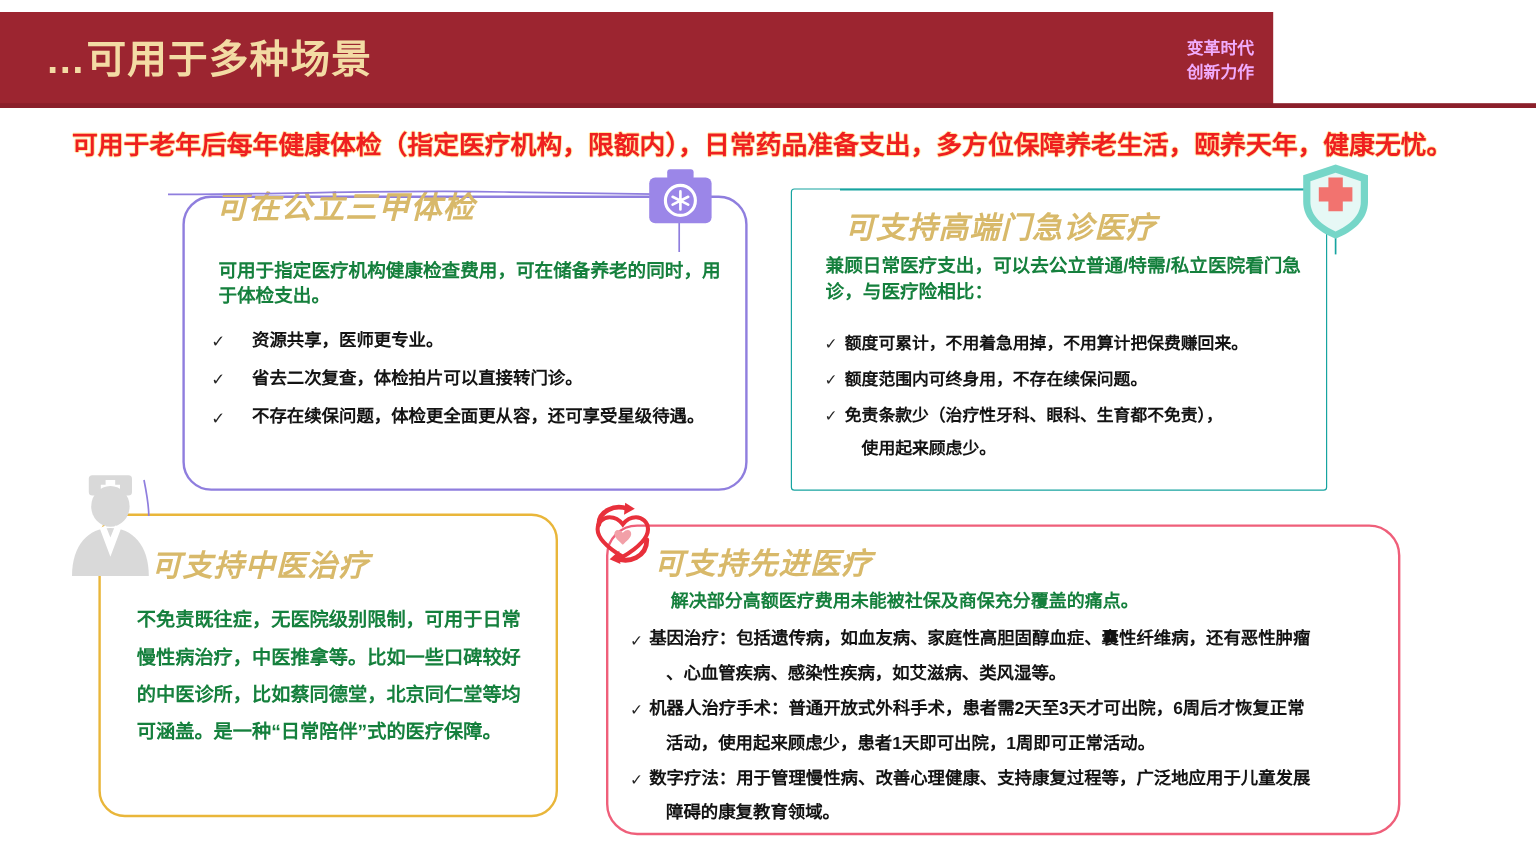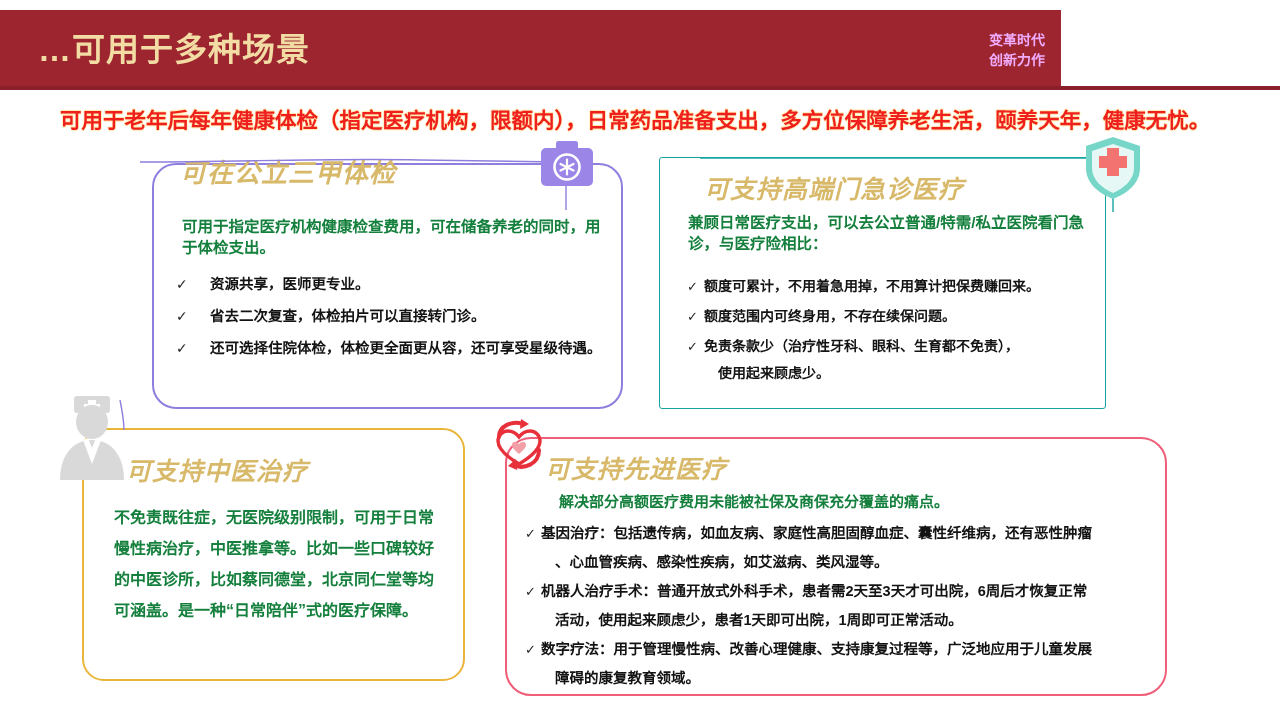--- a/index.html
+++ b/index.html
@@ -286,21 +286,21 @@
       <li>
         <span class="tick">✓</span>
         <span class="btxt">资源共享，医师更专业。</span>
       </li>
       <li>
         <span class="tick">✓</span>
         <span class="btxt">省去二次复查，体检拍片可以直接转门诊。</span>
       </li>
       <li>
         <span class="tick">✓</span>
-        <span class="btxt">还可选择住院体检，体检更全面更从容，还可享受星级待遇。</span>
+        <span class="btxt">不存在续保问题，体检更全面更从容，还可享受星级待遇。</span>
       </li>
     </ul>
   </div>
 
   <div class="card" id="card-clinic">
     <div class="card-title">可支持高端门急诊医疗</div>
     <div class="card-lede">兼顾日常医疗支出，可以去公立普通/特需/私立医院看门急诊，与医疗险相比：</div>
     <ul class="bullets">
       <li>
         <span class="tick">✓</span>

